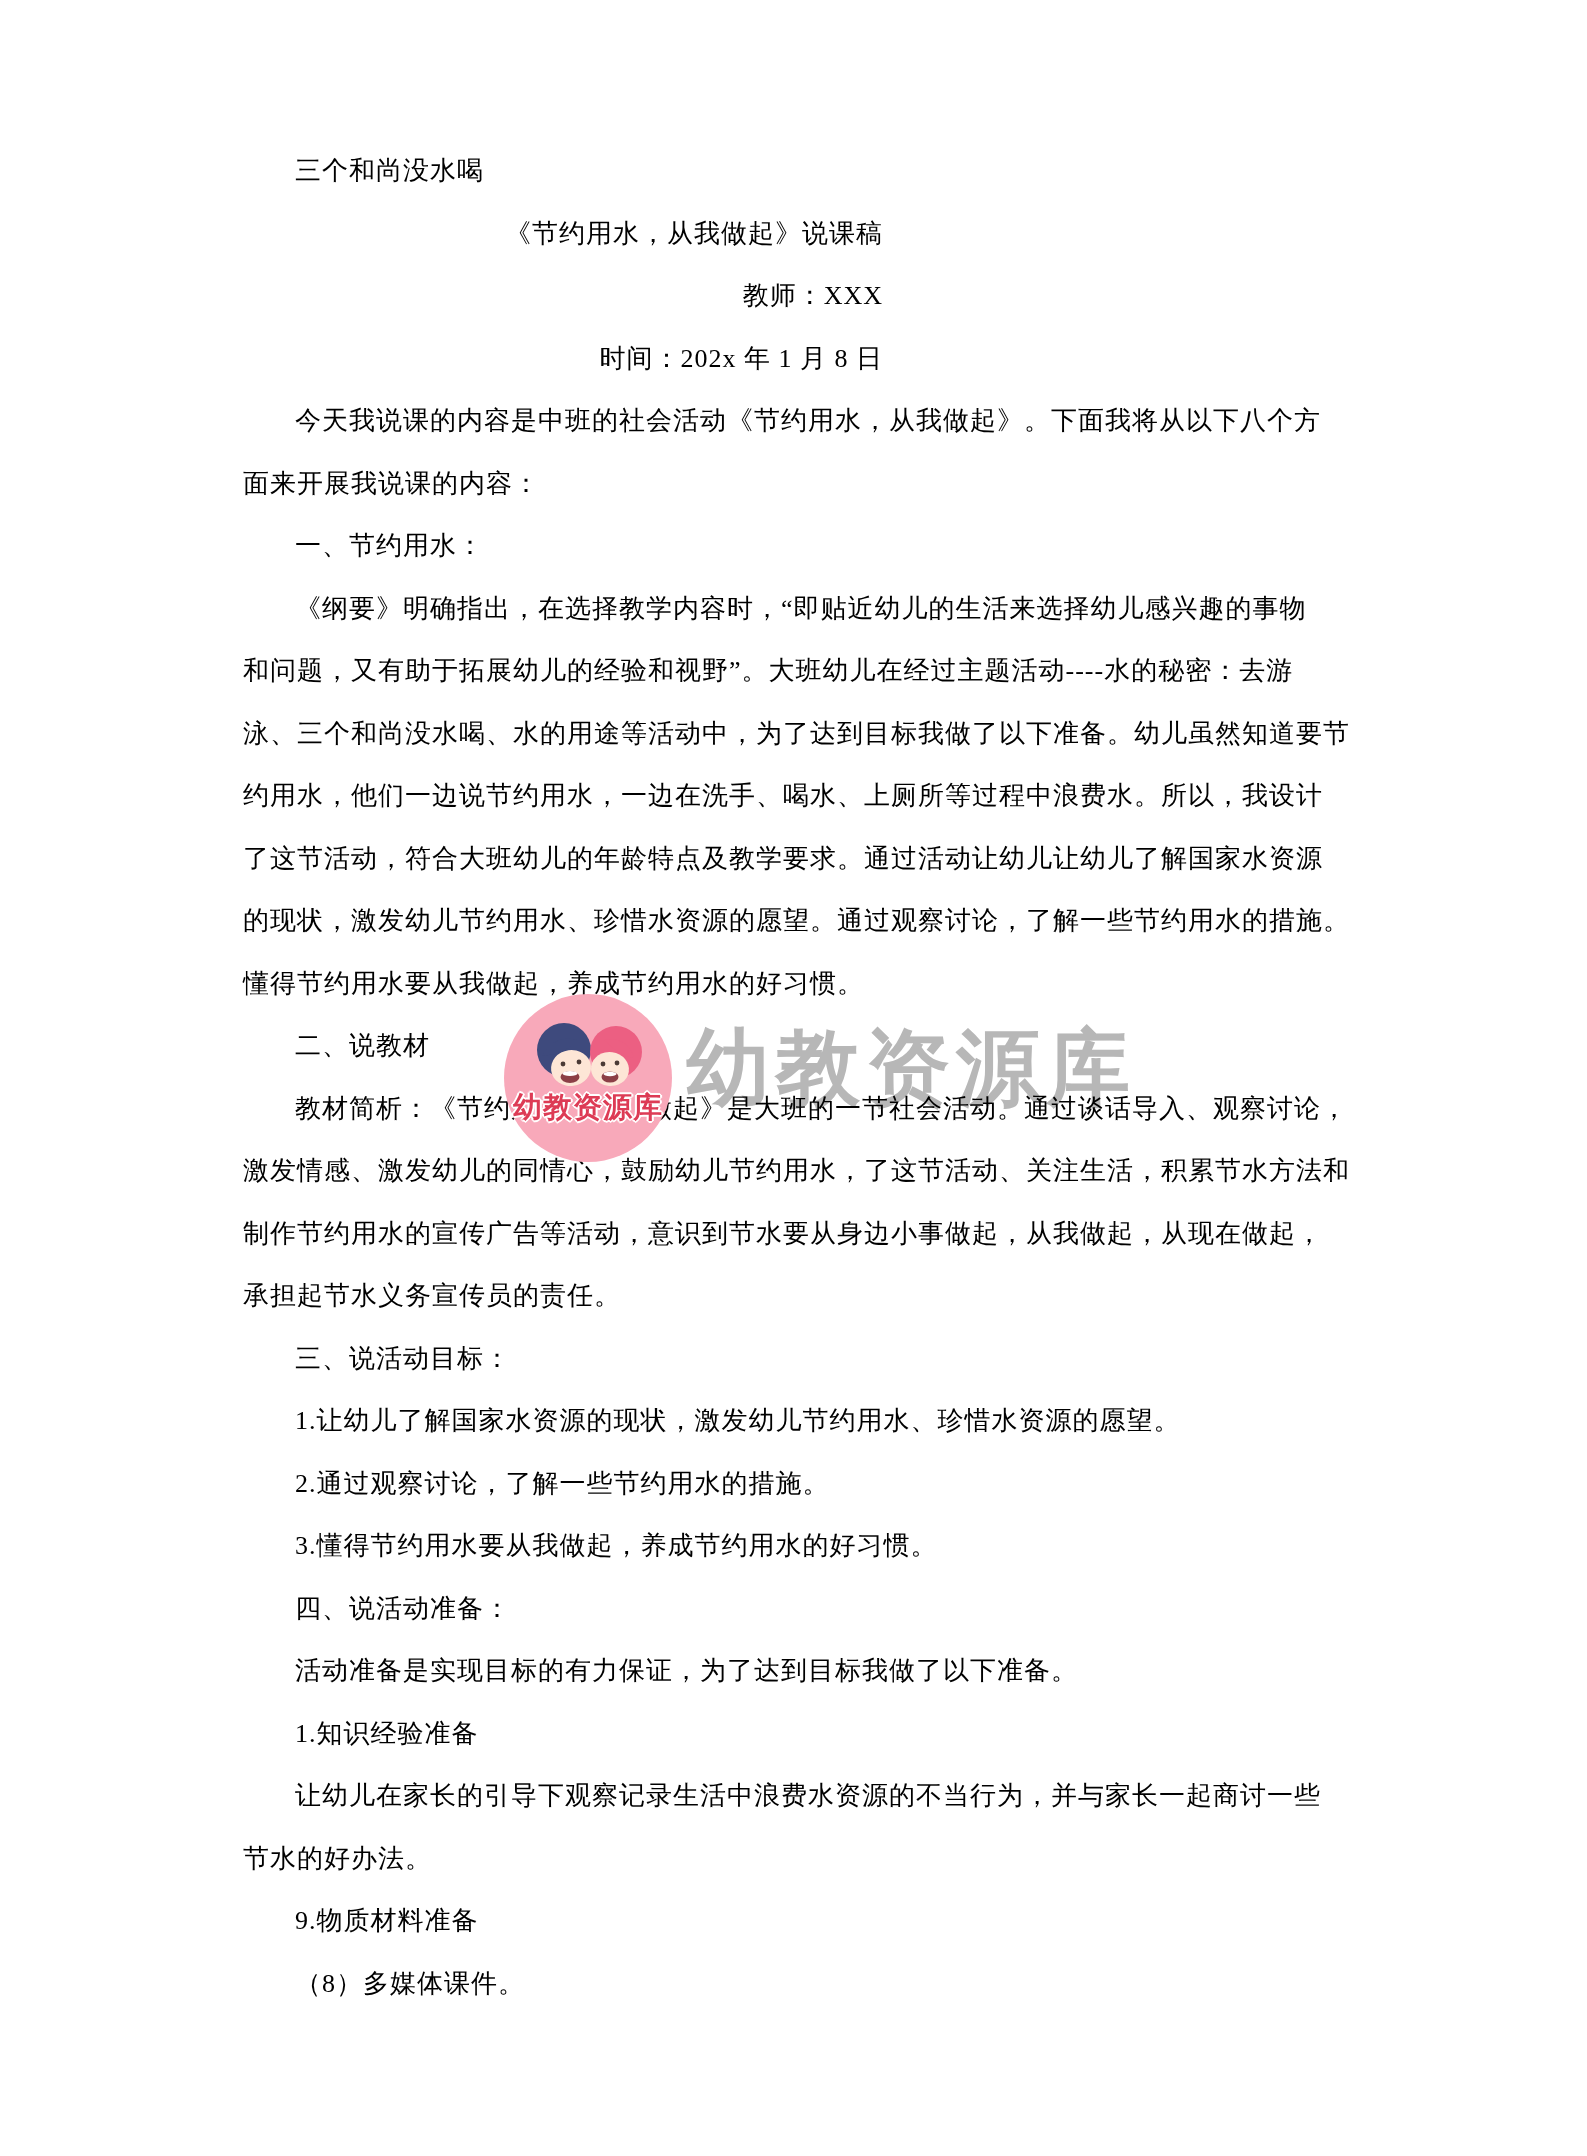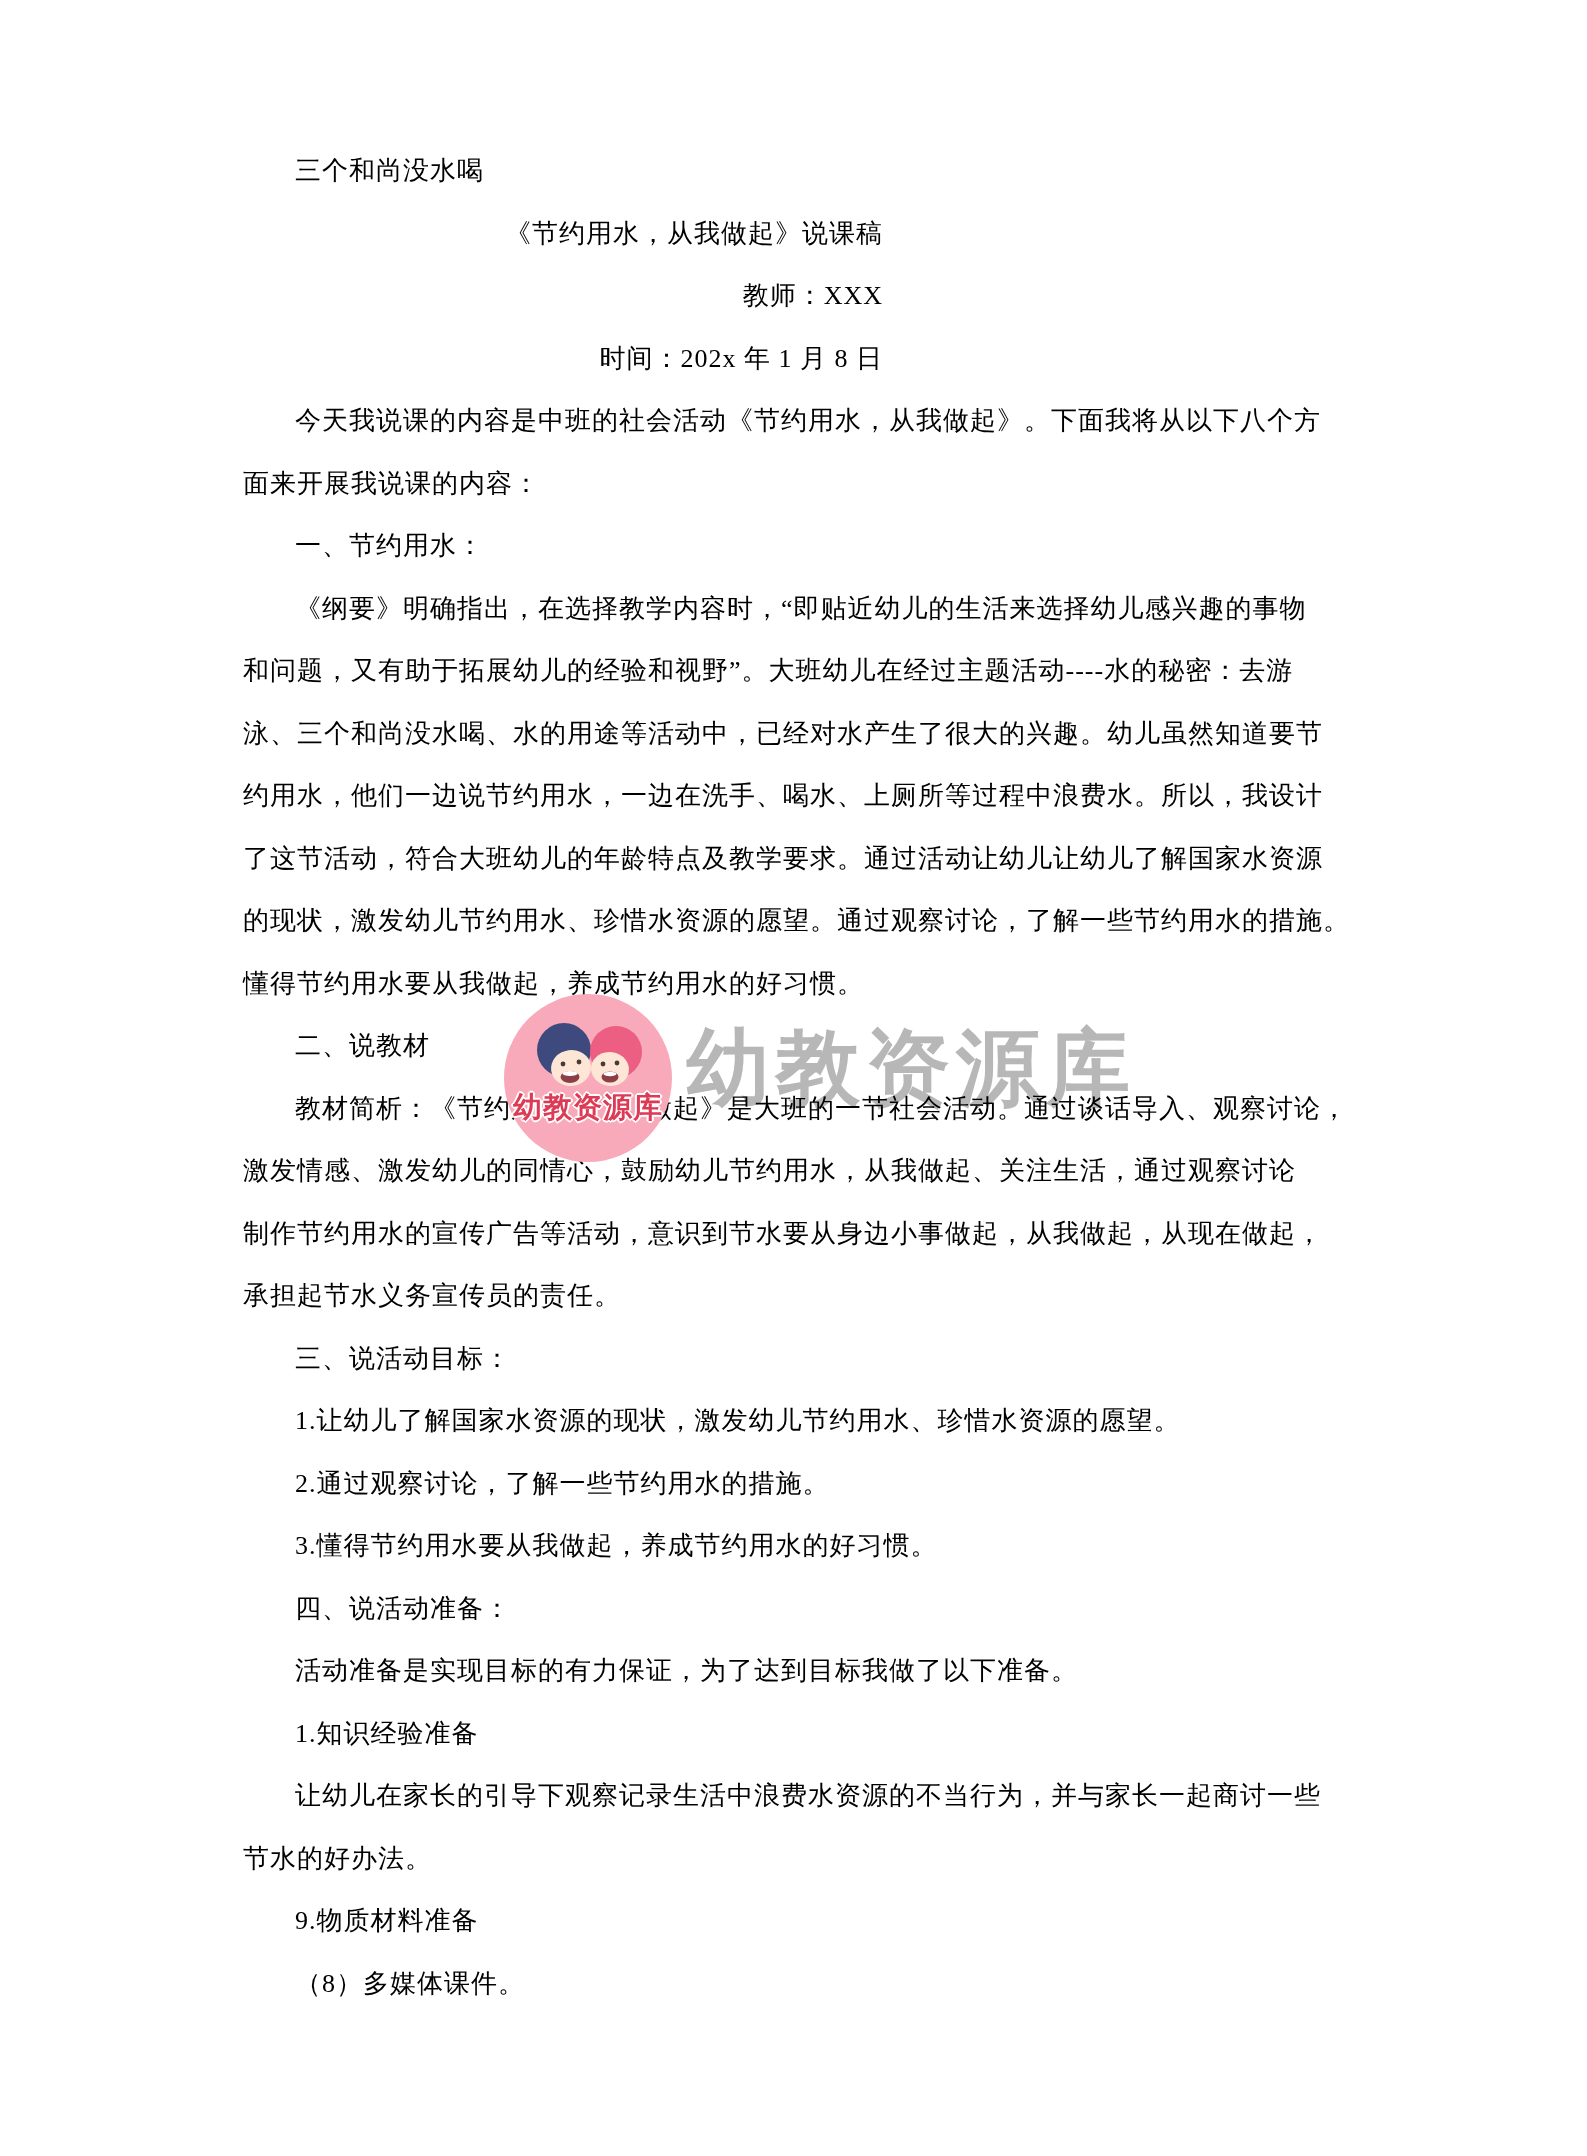--- a/index.html
+++ b/index.html
@@ -54,28 +54,28 @@
   <div class="content" id="lines">
       <div class="line indent">三个和尚没水喝</div>
       <div class="line center">《节约用水，从我做起》说课稿</div>
       <div class="line center">教师：XXX</div>
       <div class="line center">时间：202x 年 1 月 8 日</div>
       <div class="line indent">今天我说课的内容是中班的社会活动《节约用水，从我做起》。下面我将从以下八个方</div>
       <div class="line left">面来开展我说课的内容：</div>
       <div class="line indent">一、节约用水：</div>
       <div class="line indent">《纲要》明确指出，在选择教学内容时，“即贴近幼儿的生活来选择幼儿感兴趣的事物</div>
       <div class="line left">和问题，又有助于拓展幼儿的经验和视野”。大班幼儿在经过主题活动----水的秘密：去游</div>
-      <div class="line left">泳、三个和尚没水喝、水的用途等活动中，已经对水产生了很大的兴趣。幼儿虽然知道要节</div>
+      <div class="line left">泳、三个和尚没水喝、水的用途等活动中，为了达到目标我做了以下准备。幼儿虽然知道要节</div>
       <div class="line left">约用水，他们一边说节约用水，一边在洗手、喝水、上厕所等过程中浪费水。所以，我设计</div>
       <div class="line left">了这节活动，符合大班幼儿的年龄特点及教学要求。通过活动让幼儿让幼儿了解国家水资源</div>
       <div class="line left">的现状，激发幼儿节约用水、珍惜水资源的愿望。通过观察讨论，了解一些节约用水的措施。</div>
       <div class="line left">懂得节约用水要从我做起，养成节约用水的好习惯。</div>
       <div class="line indent">二、说教材</div>
       <div class="line indent">教材简析：《节约用水，从我做起》是大班的一节社会活动。通过谈话导入、观察讨论，</div>
-      <div class="line left">激发情感、激发幼儿的同情心，鼓励幼儿节约用水，从我做起、关注生活，通过观察讨论</div>
+      <div class="line left">激发情感、激发幼儿的同情心，鼓励幼儿节约用水，了这节活动、关注生活，积累节水方法和</div>
       <div class="line left">制作节约用水的宣传广告等活动，意识到节水要从身边小事做起，从我做起，从现在做起，</div>
       <div class="line left">承担起节水义务宣传员的责任。</div>
       <div class="line indent">三、说活动目标：</div>
       <div class="line indent">1.让幼儿了解国家水资源的现状，激发幼儿节约用水、珍惜水资源的愿望。</div>
       <div class="line indent">2.通过观察讨论，了解一些节约用水的措施。</div>
       <div class="line indent">3.懂得节约用水要从我做起，养成节约用水的好习惯。</div>
       <div class="line indent">四、说活动准备：</div>
       <div class="line indent">活动准备是实现目标的有力保证，为了达到目标我做了以下准备。</div>
       <div class="line indent">1.知识经验准备</div>
       <div class="line indent">让幼儿在家长的引导下观察记录生活中浪费水资源的不当行为，并与家长一起商讨一些</div>

